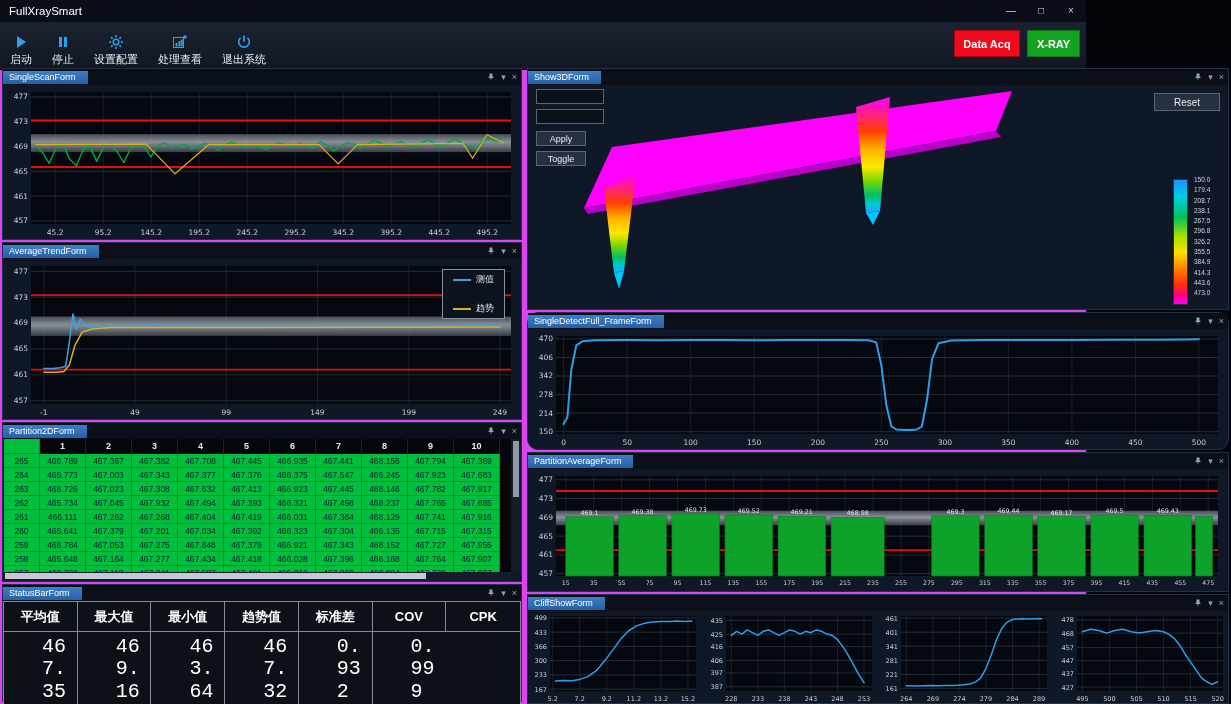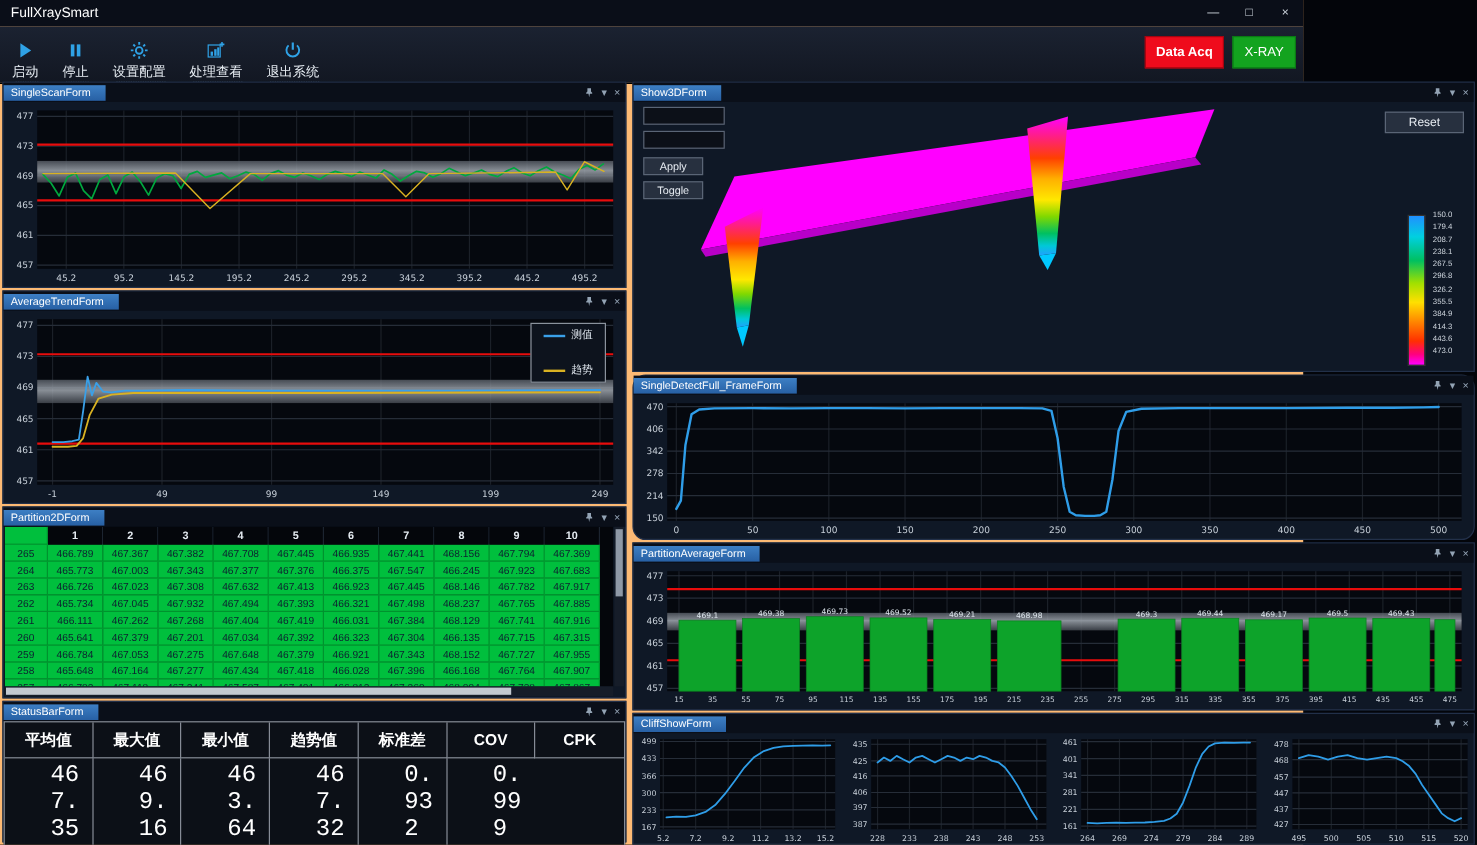--- a/index.html
+++ b/index.html
@@ -1,27 +1,27 @@
 <!DOCTYPE html>
 <html><head>
 <meta charset="utf-8">
 <style>
   html,body{margin:0;padding:0;background:#03050a;overflow:hidden;}
-  #root{position:relative;width:1086px;height:704px;font-family:"Liberation Sans","DejaVu Sans",sans-serif;background:#fdba74;color:#e6ecf2;}
+  #root{position:relative;width:1086px;height:704px;font-family:"Liberation Sans","DejaVu Sans",sans-serif;background:#d946ef;color:#e6ecf2;}
   
   #titlebar{height:22px;background:#0a0e18;display:flex;align-items:center;padding-left:9px;font-size:11.5px;color:#fff;}
   #win-controls{margin-left:auto;display:flex;}
   .wc{width:30px;text-align:center;line-height:22px;font-size:10px;color:#cfd6de;cursor:pointer;}
   
   #toolbar{position:relative;height:44px;background:linear-gradient(#1b2231,#121722);border-bottom:1px solid #000;display:flex;align-items:flex-end;padding:3px 0 0 10px;gap:20px;}
   .tb-item{display:flex;flex-direction:column;align-items:center;gap:1px;cursor:pointer;}
   .tb-icon{height:18px;display:flex;align-items:center;}
   .tb-label{font-size:11px;color:#e8eef4;border-bottom:1px dotted #56697e;padding-bottom:1px;white-space:nowrap;}
   #btn-dataacq{position:absolute;right:66px;top:8px;width:66px;height:27px;background:#ef0b1c;color:#fff;font-weight:bold;font-size:11px;border:1px solid #a50410;cursor:pointer;font-family:inherit;}
-  #btn-xray{position:absolute;right:6px;top:8px;width:53px;height:27px;background:#13a31f;color:#fff;font-weight:normal;font-size:11px;border:1px solid #0a7a14;cursor:pointer;font-family:inherit;}
+  #btn-xray{position:absolute;right:6px;top:8px;width:53px;height:27px;background:#13a31f;color:#fff;font-weight:bold;font-size:11px;border:1px solid #0a7a14;cursor:pointer;font-family:inherit;}
   
   .panel{position:absolute;background:#0f1826;border:1px solid #223049;box-sizing:border-box;}
   .phdr{height:16px;background:#0a0f19;display:flex;align-items:center;justify-content:space-between;padding-right:4px;}
   .chip{background:linear-gradient(#3d7fc4,#2760a4);color:#fff;font-size:9px;padding:1px 12px 2px 6px;white-space:nowrap;}
   .hicons{display:flex;gap:6px;align-items:center;}
   .hic{color:#93a3b4;font-size:9px;line-height:9px;cursor:pointer;display:flex;align-items:center;}
   .chart{position:absolute;left:1px;right:1px;bottom:1px;overflow:hidden;}
   .chart svg text{font-family:"DejaVu Sans",sans-serif;}
   
   .legend{position:absolute;right:16px;top:26px;display:flex;gap:16px;align-items:center;border:1px solid #8a929c;background:#0d131d;padding:3px 10px;font-size:9px;color:#dfe6ee;z-index:2;flex-direction:column;}

